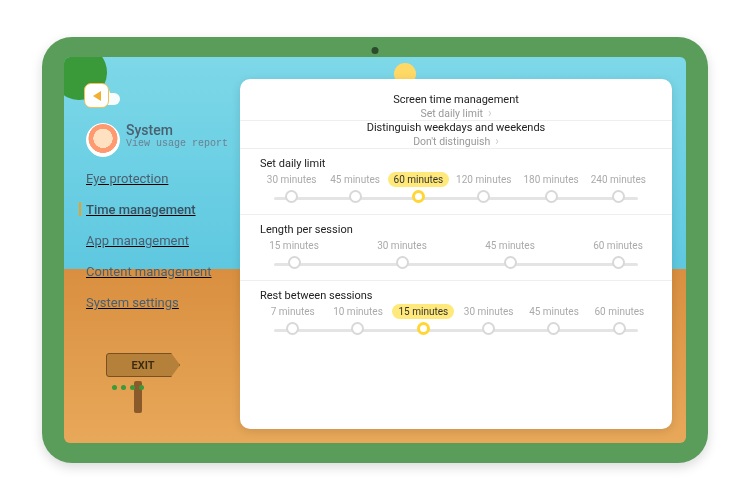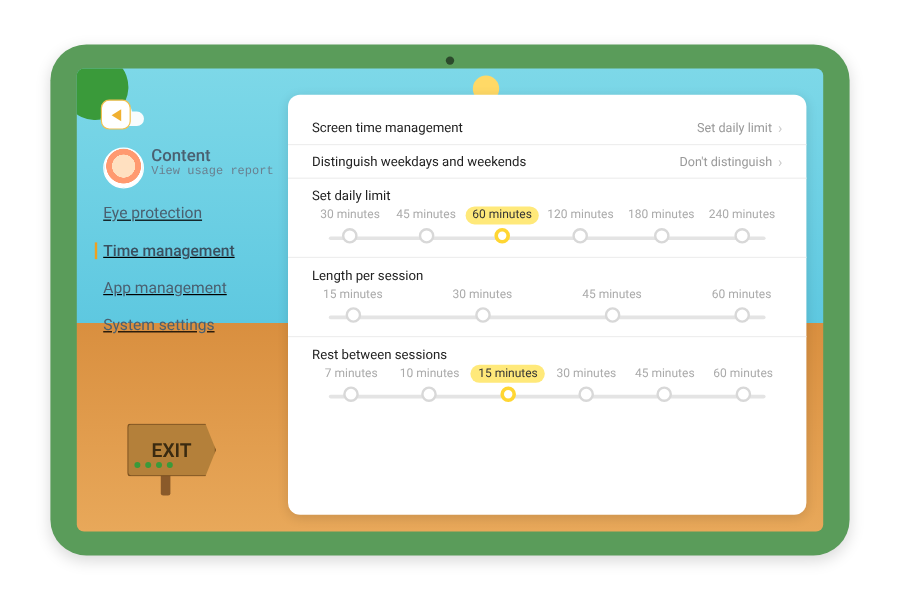--- a/index.html
+++ b/index.html
@@ -61,41 +61,42 @@
   .menu-item { font-size:13px; color:#4a6070; cursor:pointer; padding:2px 0; }
   .menu-item.active { color:#3a5060; font-weight:500; position:relative; }
   .menu-item.active::before {
     content:""; position:absolute; left:-7px; top:2px; width:2px; height:14px; background:#f0a020;
   }
   .sign {
     position:absolute; bottom:30px; left:36px; width:80px; height:60px;
   }
   .sign-post { position:absolute; left:34px; bottom:0; width:8px; height:32px; background:#8a5a2a; border-radius:2px; }
   .sign-board {
-    position:absolute; top:0; left:6px; width:74px; height:44px;
+    position:absolute; top:0; left:6px; width:74px; height:24px;
     background:#b4803a; border-radius:3px;
     clip-path: polygon(0 0, 88% 0, 100% 50%, 88% 100%, 0 100%);
     display:flex;align-items:center;justify-content:center;
-    color:#3a2a10; font-size:16px; font-weight:600;
+    color:#3a2a10; font-size:11px; font-weight:600;
     border:1px solid #7a5020;
   }
   .vine { position:absolute; top:22px; left:10px; width:60px; height:10px; }
   .vine span { display:inline-block; width:5px; height:5px; background:#3a9a3a; border-radius:50%; margin:0 2px; }
 
   .panel {
     position:absolute; top:22px; left:176px; right:14px; bottom:14px;
     background:#fff; border-radius:10px;
     box-shadow: 0 2px 10px rgba(0,0,0,0.12);
     padding: 14px 20px 6px 20px;
     display:flex; flex-direction:column;
     font-size:11px; color:#333;
   }
   .row {
     display:flex; justify-content:space-between; align-items:center;
     height:27px;
+    flex-direction:column;
   }
   .row .label { color:#222; }
   .row .value { color:#999; font-size:10.5px; display:flex; align-items:center; gap:5px; }
   .chev { color:#ccc; font-size:12px; }
   .divider { height:1px; background:#eee; margin:0 -20px; }
   .section-title { font-size:11px; color:#222; margin-top:8px; margin-bottom:2px; }
   .slider-row {
     display:flex; justify-content:space-between; align-items:flex-start;
     margin-bottom:2px; position:relative; height:40px;
   }
@@ -127,28 +128,29 @@
     <div class="leaf"></div>
     <div class="cloud"></div>
     <div class="sun"></div>
 
     <div class="back-btn">
       <div class="back-arrow"></div>
     </div>
 
     <div class="avatar"></div>
     <div class="profile-block">
-      <div class="profile-title">Content</div>
+      <div class="profile-title">System</div>
       <div class="profile-sub">View usage report</div>
     </div>
 
     <div class="menu">
       <div class="menu-item">Eye protection</div>
       <div class="menu-item active">Time management</div>
       <div class="menu-item">App management</div>
+      <div class="menu-item">Content management</div>
       <div class="menu-item">System settings</div>
     </div>
 
     <div class="sign">
       <div class="sign-post"></div>
       <div class="sign-board">
         <span>EXIT</span>
       </div>
       <div class="vine"><span></span><span></span><span></span><span></span></div>
     </div>

